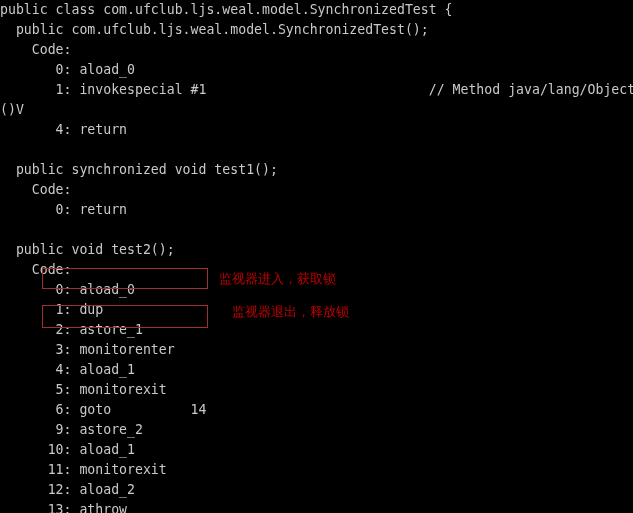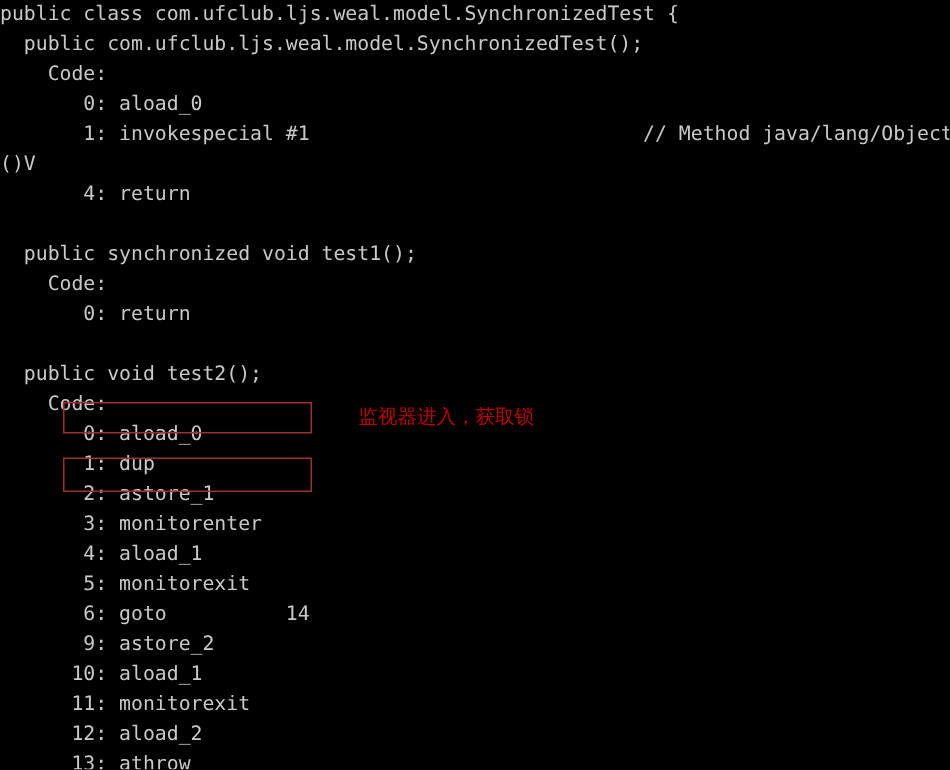--- a/index.html
+++ b/index.html
@@ -93,17 +93,18 @@
        from    to  target type
           4     6     9   any
           9    12     9   any
 
 &gt;</pre>
 
   <div class="hl-box" style="left:42px; top:268px; width:166px; height:21px;"></div>
 
   <div class="hl-box" style="left:42px; top:305px; width:166px; height:23px;"></div>
 
-  <div class="annotation" style="left:239px; top:271px;">监视器进入，获取锁</div>
+  <div class="annotation" style="left:219px; top:271px;">监视器进入，获取锁</div>
 
+  <div class="annotation" style="left:232px; top:304px;">监视器退出，释放锁</div>
 
 
 </div>
 
 </body></html>

